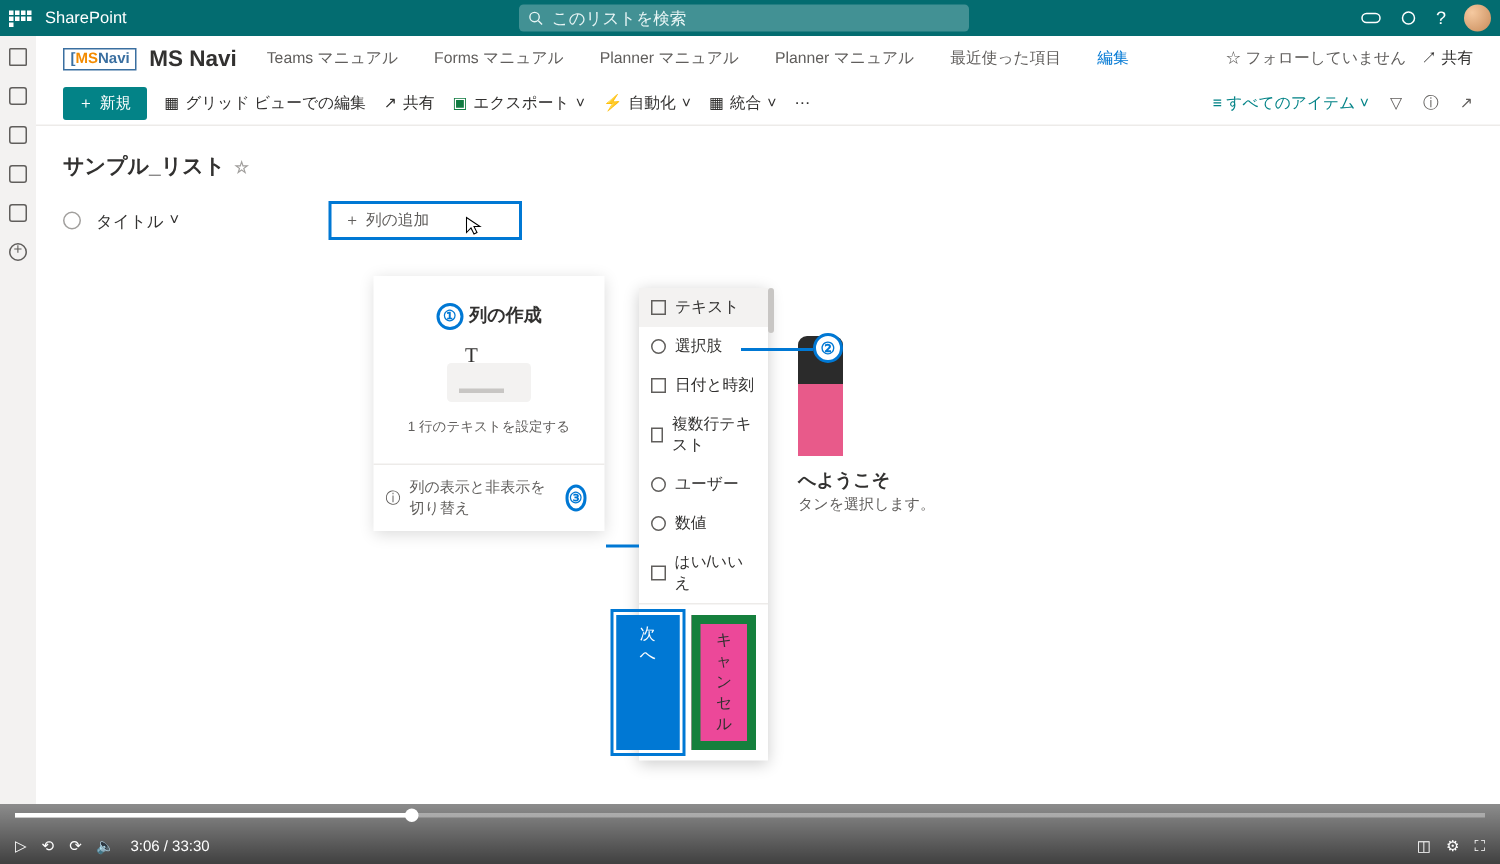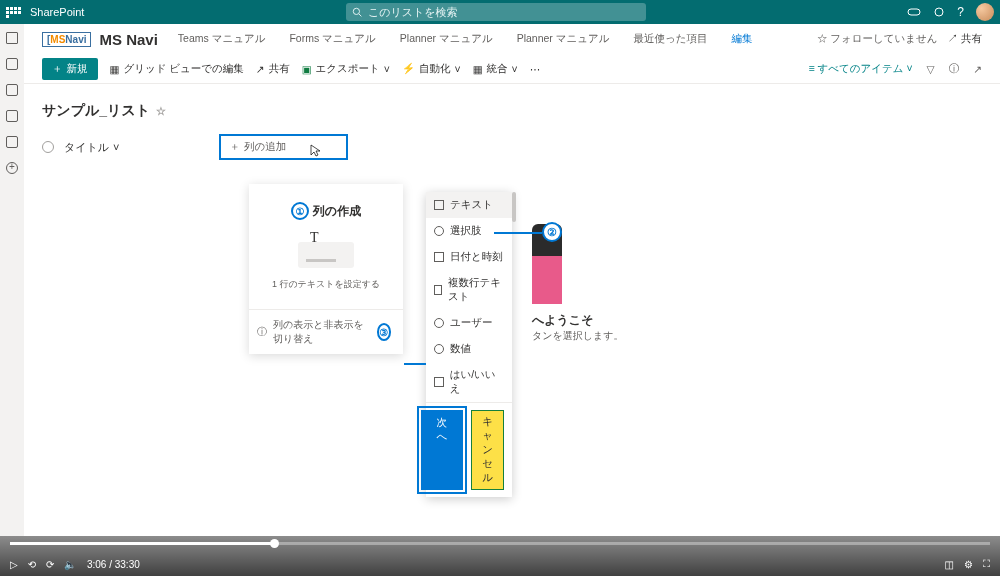--- a/index.html
+++ b/index.html
@@ -60,21 +60,21 @@
 .panel-footer { border-top: 1px solid #edebe9; padding: 8px 8px; display: flex; align-items: center; gap: 6px; font-size: 10px; color: #605e5c; }
 
 
 .dd { position: absolute; left: 402px; top: 168px; width: 86px; background: #fff; box-shadow: 0 2px 10px rgba(0,0,0,0.2); }
 .dd-item { padding: 6px 8px; font-size: 10.5px; color: #323130; display: flex; align-items: center; gap: 6px; }
 .dd-item:hover, .dd-item.sel { background: #f3f2f1; }
 .dd-item .ic2 { width: 10px; height: 10px; border: 1px solid #605e5c; }
 .dd-sb { position: absolute; right: -4px; top: 0; width: 4px; height: 30px; background: #c8c6c4; border-radius: 2px; }
 .dd-footer { border-top: 1px solid #edebe9; padding: 7px 8px; display: flex; gap: 8px; justify-content: flex-end; }
 .btn-primary { background: #0078d4; color: #fff; padding: 4px 14px; font-size: 10.5px; border: 2px solid #0078d4; outline: 2px solid #0078d4; outline-offset: 2px; }
-.btn-secondary { background: #fde047; color: #323130; padding: 4px 10px; font-size: 10.5px; border: 1px solid #15803d; }
+.btn-secondary { background: #ec4899; color: #323130; padding: 4px 10px; font-size: 10.5px; border: 6px solid #15803d; }
 
 
 .welcome { position: absolute; left: 508px; top: 200px; font-size: 11px; color: #323130; }
 .welcome .fig { width: 30px; height: 80px; background: linear-gradient(#2b2b2b 40%, #e85a8a 40%); border-radius: 6px 6px 0 0; margin-bottom: 8px; }
 .welcome h3 { font-size: 12px; font-weight: 600; }
 .welcome p { font-size: 10px; color: #605e5c; }
 
 
 .anno { position: absolute; border: 2px solid #0078d4; border-radius: 50%; width: 20px; height: 20px; display: flex; align-items: center; justify-content: center; font-size: 11px; color: #0078d4; font-weight: 600; background: #fff; }
 .anno-line { position: absolute; background: #0078d4; height: 2px; }

